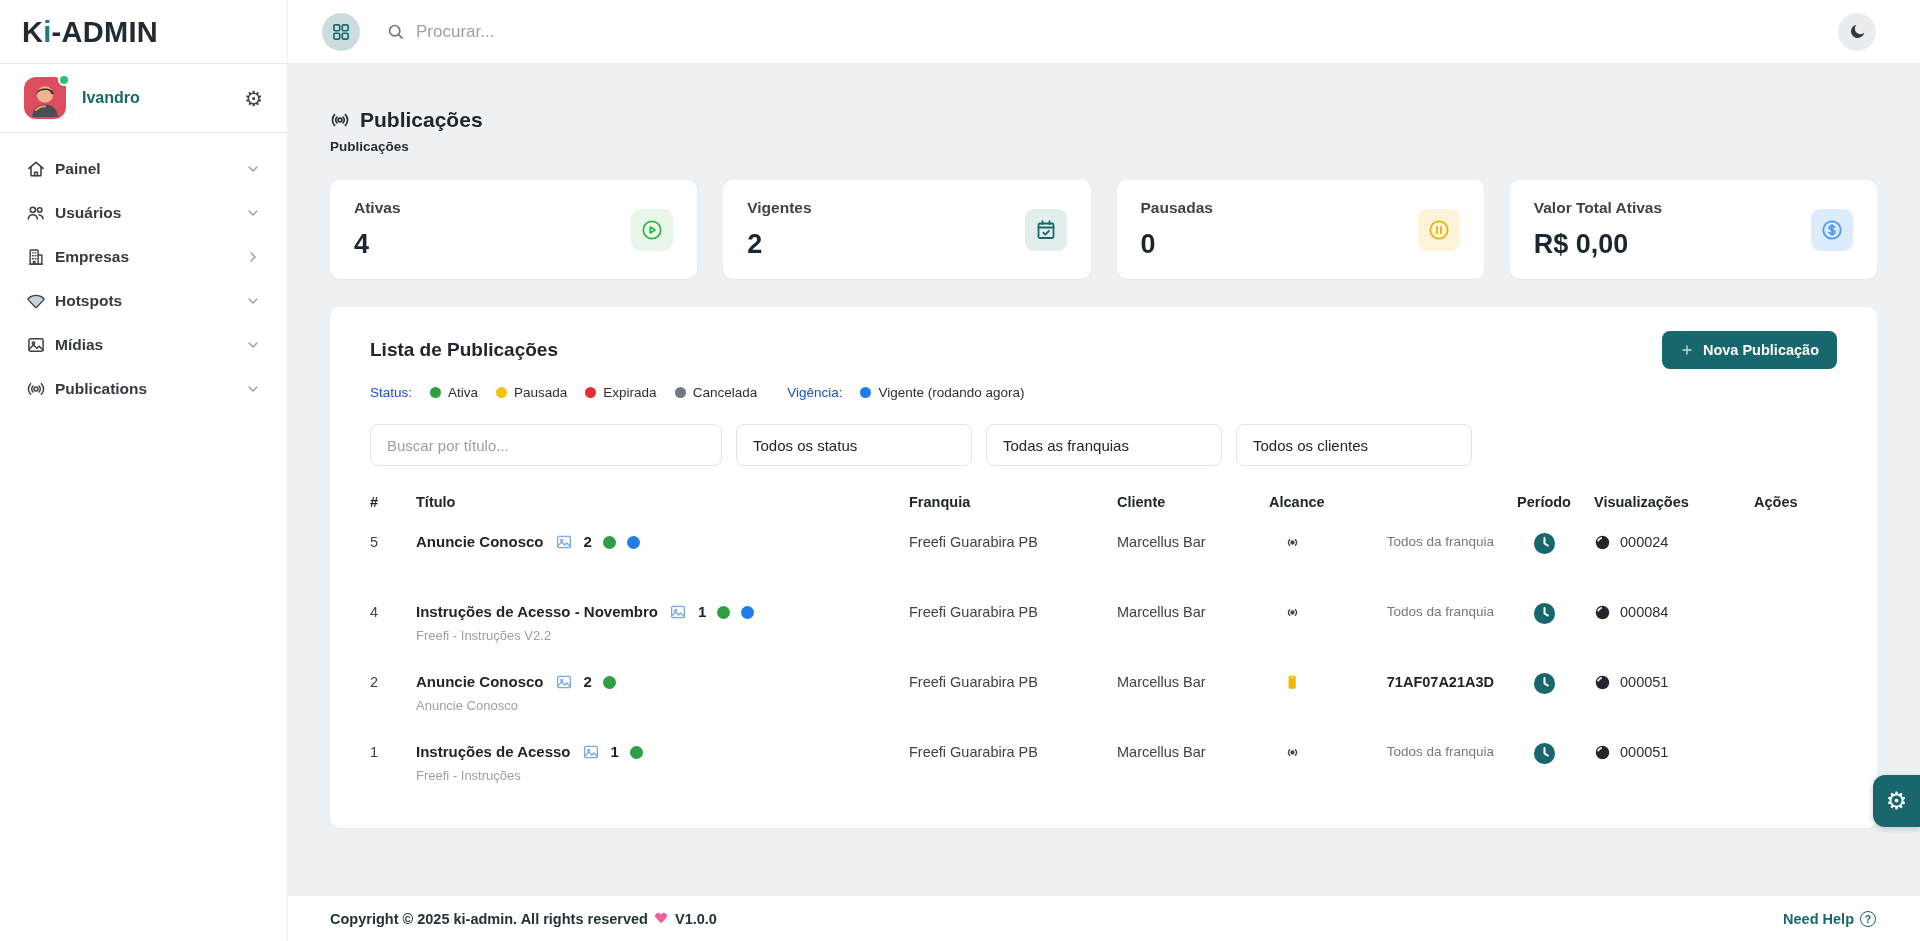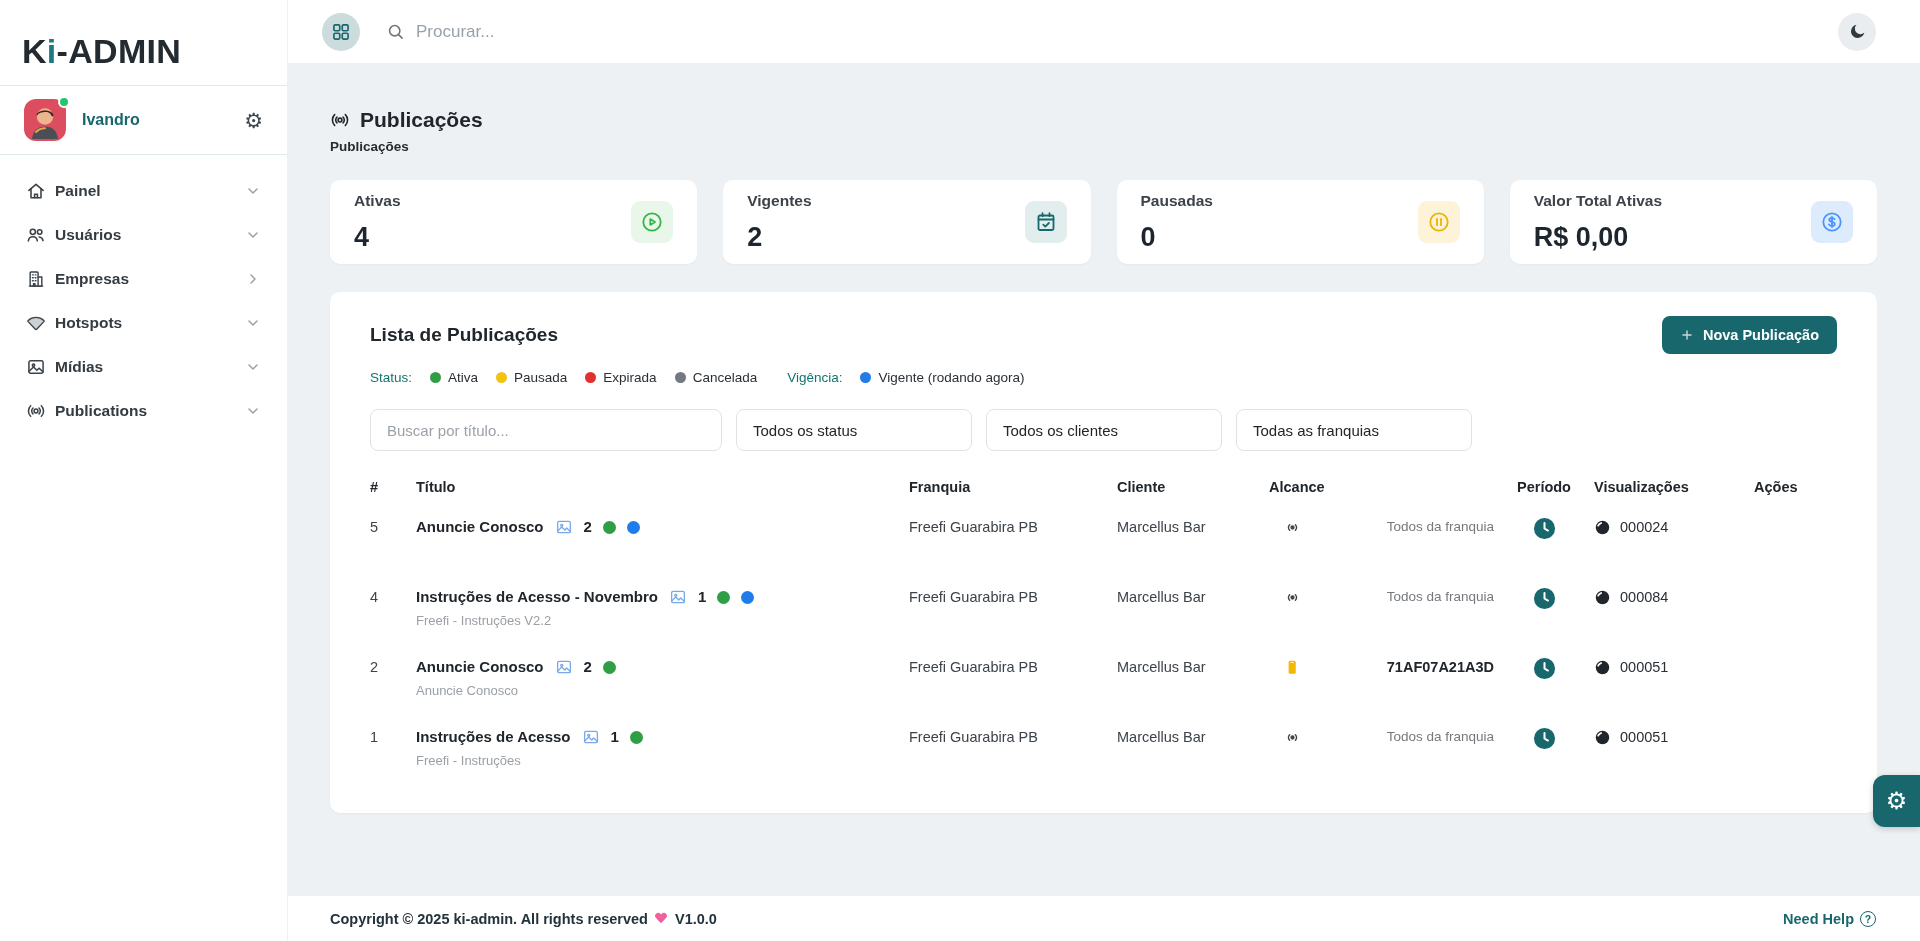--- a/index.html
+++ b/index.html
@@ -9,21 +9,21 @@
     display: flex;
     background: #eef1f4;
     color: #20262b;
     overflow: hidden;
     position: relative;
   }
   svg { display:block; }
 
   
   .sidebar { width:288px; min-width:288px; background:#fff; border-right:1px solid #edf0f2; display:flex; flex-direction:column; }
-  .logo { padding:32px 22px 14px; font-size:34px; font-weight:800; letter-spacing:.3px; color:#232a30; }
+  .logo { padding:16px 22px 14px; font-size:29px; font-weight:800; letter-spacing:.3px; color:#232a30; }
   .logo .logo-i { color:#1b7b80; }
   .user-block { border-top:1px solid #dfeaec; border-bottom:1px solid #dfeaec; padding:13px 24px; display:flex; align-items:center; gap:16px; }
   .avatar-wrap { position:relative; width:42px; height:42px; }
   .status-dot { position:absolute; top:-3px; right:-4px; width:12px; height:12px; border-radius:50%; background:#27c46d; border:2px solid #fff; }
   .user-name { color:#17676d; font-weight:700; font-size:16px; flex:1; }
   .user-gear { color:#3c464e; font-size:21px; line-height:1; cursor:pointer; }
   .nav { padding:14px 0; }
   .nav-item { display:flex; align-items:center; gap:9px; padding:12px 26px; cursor:pointer; }
   .nav-icon { width:20px; height:20px; color:#3b4248; flex:0 0 20px; }
   .nav-icon.filled-wifi { color:#3b4248; }
@@ -39,40 +39,40 @@
   .search-box input::placeholder { color:#9aa1a8; }
   .moon-btn { margin-left:auto; width:38px; height:38px; border-radius:50%; background:#e9edf0; display:flex; align-items:center; justify-content:center; color:#2f3a40; cursor:pointer; border:none; }
 
   .content { flex:1; padding:44px 43px 0 42px; }
   .title-row { display:flex; align-items:center; gap:10px; }
   .page-title-icon { color:#20262b; width:20px; height:20px; }
   .page-title { font-size:21px; font-weight:800; color:#20262b; }
   .breadcrumb { margin-top:7px; font-size:13.5px; font-weight:700; color:#252b31; }
 
   .stats { display:grid; grid-template-columns:repeat(4,1fr); gap:26px; margin-top:26px; }
-  .stat-card { background:#fff; border-radius:10px; height:84px; padding:20px 24px; display:flex; align-items:center; justify-content:space-between; box-shadow:0 1px 2px rgba(20,30,40,.04); }
+  .stat-card { background:#fff; border-radius:10px; height:99px; padding:20px 24px; display:flex; align-items:center; justify-content:space-between; box-shadow:0 1px 2px rgba(20,30,40,.04); }
   .stat-label { font-size:15.5px; font-weight:700; color:#3c434a; }
   .stat-value { font-size:27px; font-weight:800; color:#1d262e; margin-top:12px; }
   .stat-icon { width:42px; height:42px; border-radius:9px; display:flex; align-items:center; justify-content:center; }
   .stat-icon svg { width:24px; height:24px; }
   .si-green  { background:#e9f7eb; color:#35b44a; }
   .si-teal   { background:#e2eded; color:#17676d; }
   .si-yellow { background:#fcf3d9; color:#eab308; }
   .si-blue   { background:#ddecfd; color:#4d94ff; }
 
   
   .list-card { background:#fff; border-radius:10px; margin-top:28px; padding:24px 16px 38px; box-shadow:0 1px 2px rgba(20,30,40,.04); }
   .list-head { display:flex; align-items:center; justify-content:space-between; padding:0 24px; }
   .list-title { font-size:19px; font-weight:800; color:#20262b; }
   .new-btn { background:#17676d; color:#fff; border:none; border-radius:8px; height:38px; padding:0 18px; font-family:inherit; font-size:14.5px; font-weight:600; display:flex; align-items:center; gap:9px; cursor:pointer; }
   .new-btn .plus { color:rgba(255,255,255,.75); }
 
   .legend { display:flex; align-items:center; gap:30px; padding:16px 24px 0; font-size:13.5px; }
   .legend-group { display:flex; align-items:center; gap:18px; }
-  .legend-title { color:#0f766e; }
+  .legend-title { color:#1d4ed8; }
   .legend-item { display:flex; align-items:center; gap:7px; color:#2a3036; }
   .dot { width:11px; height:11px; border-radius:50%; display:inline-block; }
   .dot-green { background:#2f9e44; } .dot-yellow { background:#f1c40f; }
   .dot-red { background:#e03131; } .dot-gray { background:#737980; }
   .dot-blue { background:#1f7ce8; }
 
   .filters { display:flex; gap:14px; padding:24px 24px 0; }
   .f-input { width:352px; height:42px; border:1px solid #dfe3e8; border-radius:8px; padding:0 16px; font-family:inherit; font-size:15px; color:#20262b; outline:none; }
   .f-input::placeholder { color:#9aa1a8; }
   .f-select { width:236px; height:42px; border:1px solid #dfe3e8; border-radius:8px; padding:0 16px; font-size:15px; color:#20262b; display:flex; align-items:center; cursor:pointer; background:#fff; }
@@ -379,24 +379,24 @@
             </span>
         </div>
       </div>
 
       <div class="filters">
         <input class="f-input" type="text" placeholder="Buscar por título..." style="">
         <div class="f-select">
             <span>Todos os status</span>
           </div>
         <div class="f-select">
+            <span>Todas as franquias</span>
+          </div>
+        <div class="f-select">
             <span>Todos os clientes</span>
-          </div>
-        <div class="f-select">
-            <span>Todas as franquias</span>
           </div>
       </div>
 
       <div class="table">
         <div class="t-head">
           <span>#</span>
           <span>Título</span>
           <span>Franquia</span>
           <span>Cliente</span>
           <span>Alcance</span>

